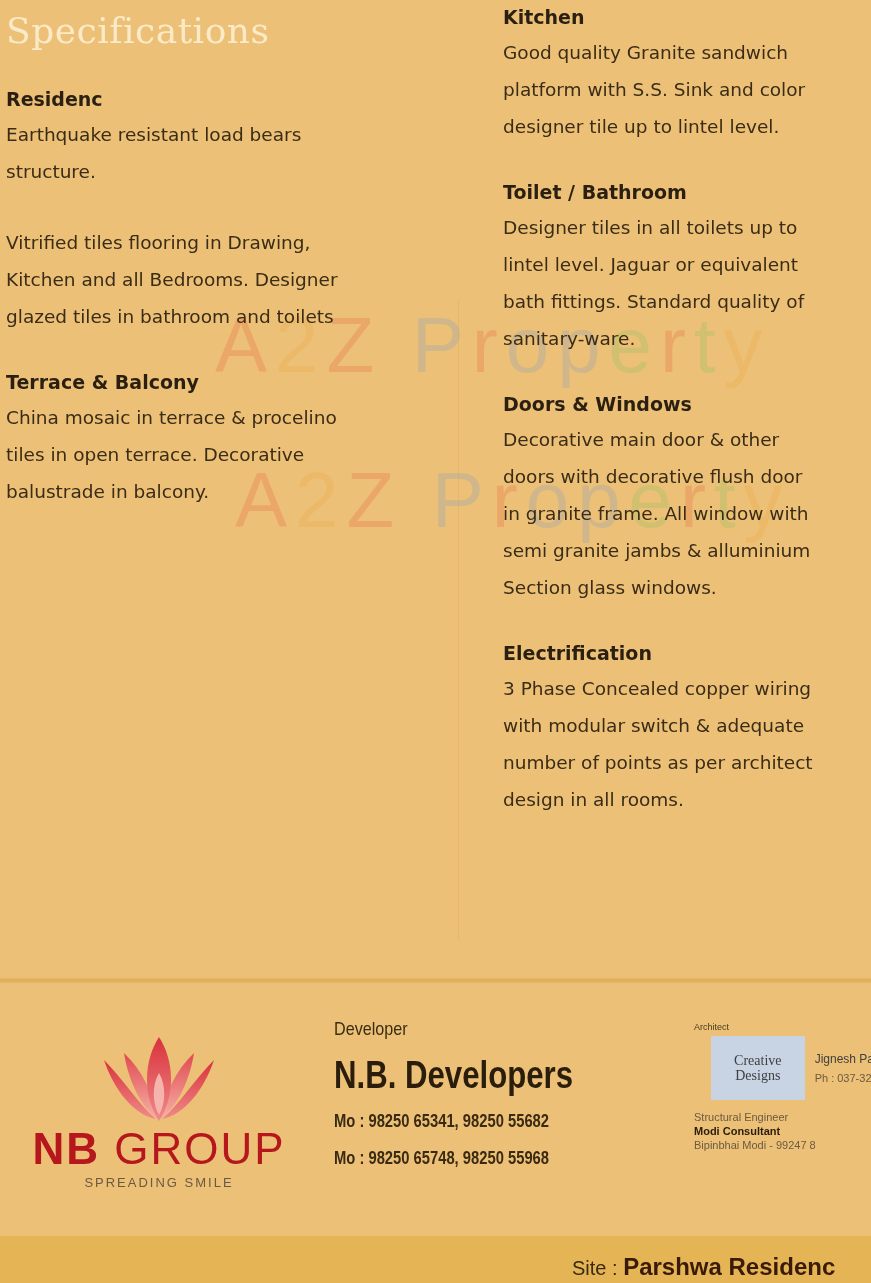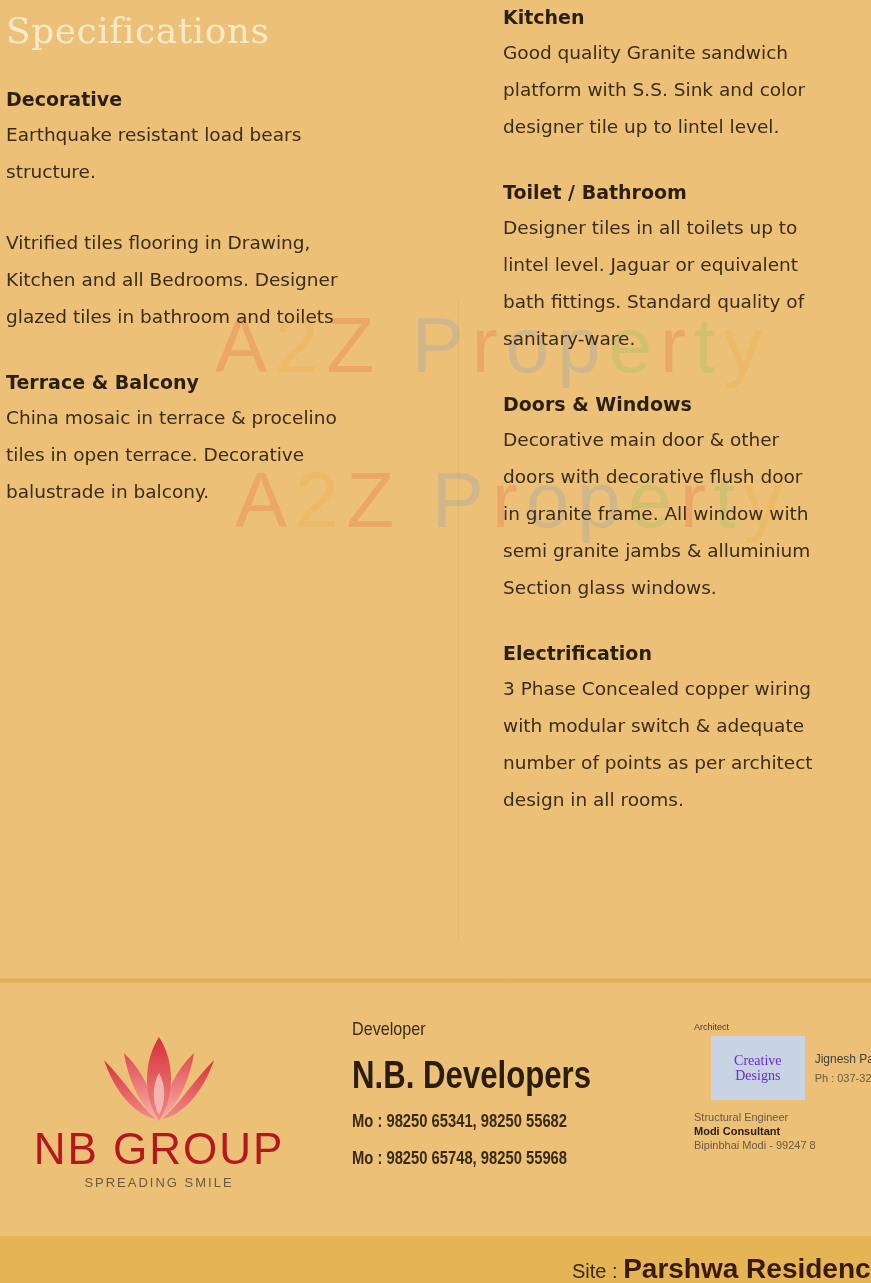--- a/index.html
+++ b/index.html
@@ -39,51 +39,51 @@
     position: absolute; left: 0; top: 978px; width: 871px; height: 5px;
     background: linear-gradient(#e7b862, #dcae5c, #e7b862);
   }
   .footer-bottom {
     position: absolute; left: 0; top: 1236px; width: 871px; height: 47px; background: #e5b455;
   }
   .site-label {
     position: absolute; left: 572px; top: 1253px; font-family: "Liberation Sans", sans-serif;
     font-size: 20px; color: #3a2a12; white-space: nowrap;
   }
-  .site-label b { font-size: 28px; color: #3a1a08; }
+  .site-label b { font-size: 24px; color: #3a1a08; }
 
   .logo { position: absolute; left: 4px; top: 1035px; width: 310px; text-align: center; }
   .lotus { display: block; margin: 0 auto; }
   .nb-text {
     font-family: "Liberation Sans", sans-serif; font-size: 44px; line-height: 44px; letter-spacing: 2px;
     margin-top: 2px; white-space: nowrap;
   }
-  .nb-text .nb { color: #b5171d; font-weight: normal; }
+  .nb-text .nb { color: #b5171d; font-weight: bold; }
   .nb-text .grp { color: #b5171d; font-weight: normal; }
   .tagline {
     font-family: "Liberation Sans", sans-serif; font-size: 13px; letter-spacing: 2px; color: #6a5a42; margin-top: 4px;
   }
 
-  .dev { position: absolute; left: 352px; top: 1018px; }
+  .dev { position: absolute; left: 334px; top: 1018px; }
   .dev-label { font-family: "Liberation Sans", sans-serif; font-size: 19px; color: #3a2c14; transform: scaleX(0.85); transform-origin: left; }
   .dev-name {
     font-family: "Liberation Sans", sans-serif; font-size: 38px; font-weight: bold; color: #2a1d0c;
     margin-top: 14px; transform: scaleX(0.82); transform-origin: left; white-space: nowrap;
   }
   .dev-phone {
     font-family: "Liberation Sans", sans-serif; font-size: 18px; font-weight: bold; color: #3a2a12;
     margin-top: 14px; transform: scaleX(0.82); transform-origin: left; white-space: nowrap;
   }
   .dev-phone + .dev-phone { margin-top: 16px; }
 
   .arch { position: absolute; left: 694px; top: 1022px; width: 180px; }
   .arch-label { font-family: "Liberation Sans", sans-serif; font-size: 9px; color: #4a3a20; }
   .arch-row { display: flex; align-items: center; margin-top: 4px; }
   .arch-logo {
-    width: 100px; height: 64px; background: #c8d3e4; color: #6d28d9;
+    width: 100px; height: 64px; background: #c8d3e4; color: #404040;
     font-family: "Liberation Serif", serif; font-size: 14px; line-height: 15px; text-align: center;
     display: flex; flex-direction: column; justify-content: center; box-sizing: border-box; margin-left: 17px;
   }
   .arch-info { margin-left: 10px; font-family: "Liberation Sans", sans-serif; white-space: nowrap; }
   .arch-name { font-size: 12px; font-weight: normal; color: #404040; }
   .arch-ph { font-size: 11px; color: #6a5a42; margin-top: 6px; }
   .eng { margin-top: 10px; font-family: "Liberation Sans", sans-serif; font-size: 11px; line-height: 14px; white-space: nowrap; }
   .eng .l { color: #6a5a42; }
   .eng .n { font-weight: bold; color: #2a1d0c; }
   .eng .p { color: #6a5a42; }
@@ -99,21 +99,21 @@
   <span class="c1">A</span><span class="c4">2</span><span class="c1">Z</span>
   <span class="c2">P</span><span class="c1">r</span><span class="c2">o</span><span class="c2">p</span><span class="c3">e</span><span class="c1">r</span><span class="c3">t</span><span class="c4">y</span>
 </div>
 
 <div class="title">Specifications</div>
 
 <div class="divider-v"></div>
 
 <div class="col col-left">
   <div class="spec">
-    <h3>Decorative</h3>
+    <h3>Residenc</h3>
     <p>Earthquake resistant  load bears
 structure.</p>
   </div>
   <div class="spec">
     <p>Vitrified tiles flooring in Drawing,
 Kitchen and all Bedrooms. Designer
 glazed tiles in bathroom and toilets</p>
   </div>
   <div class="spec">
     <h3>Terrace &amp; Balcony</h3>

